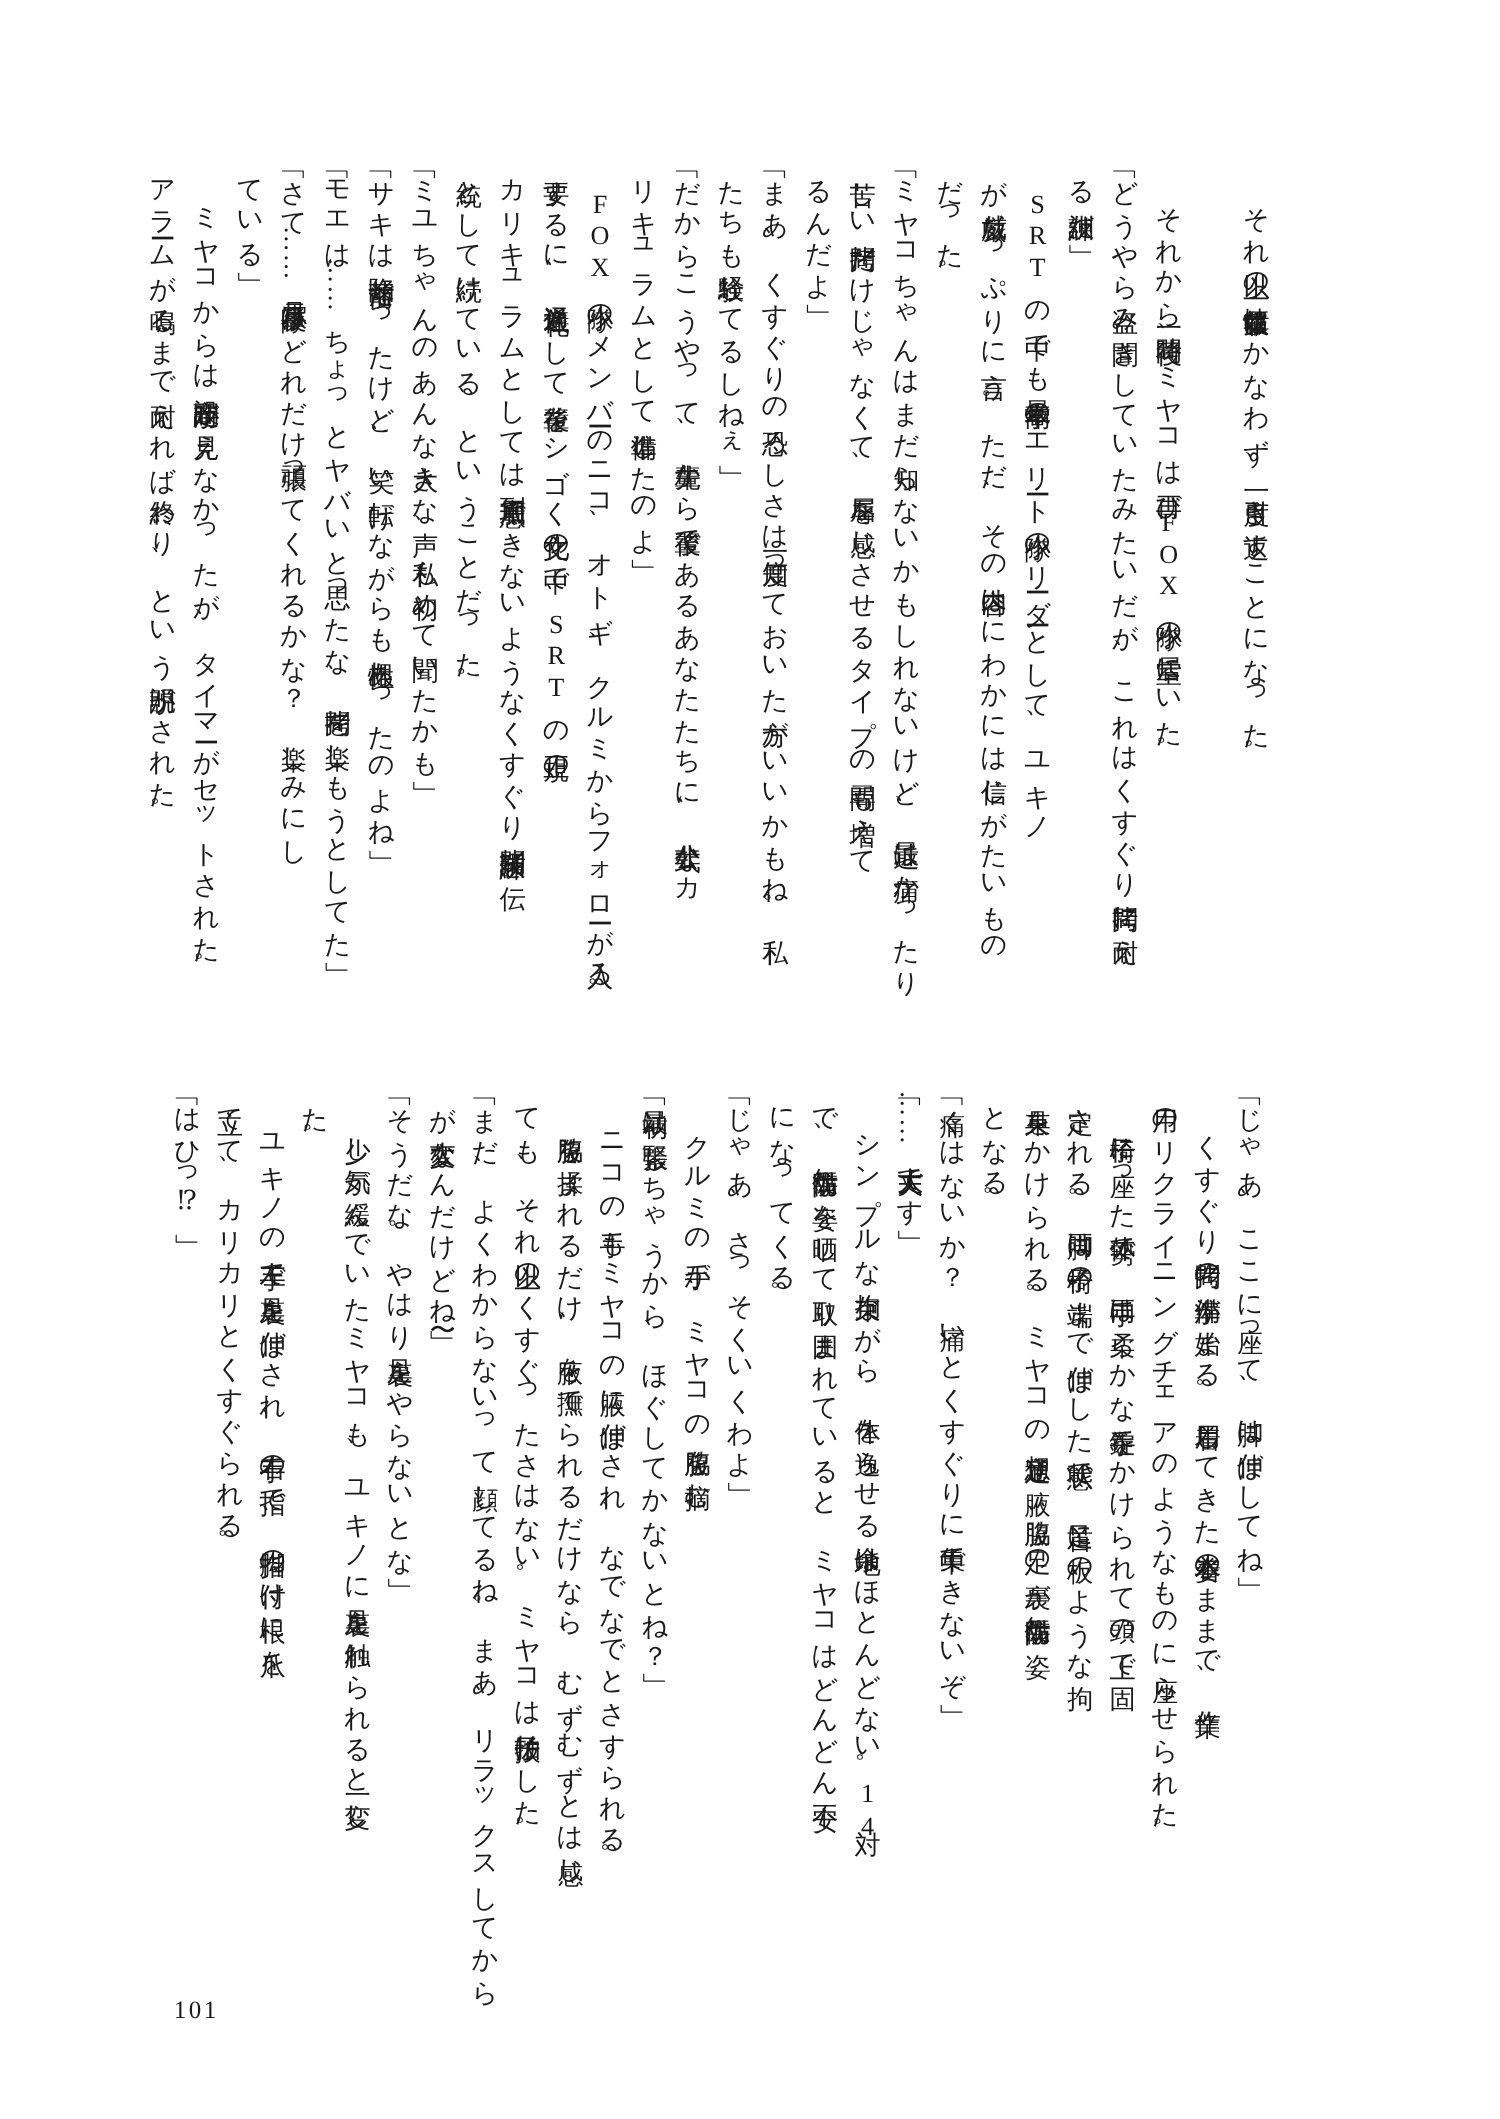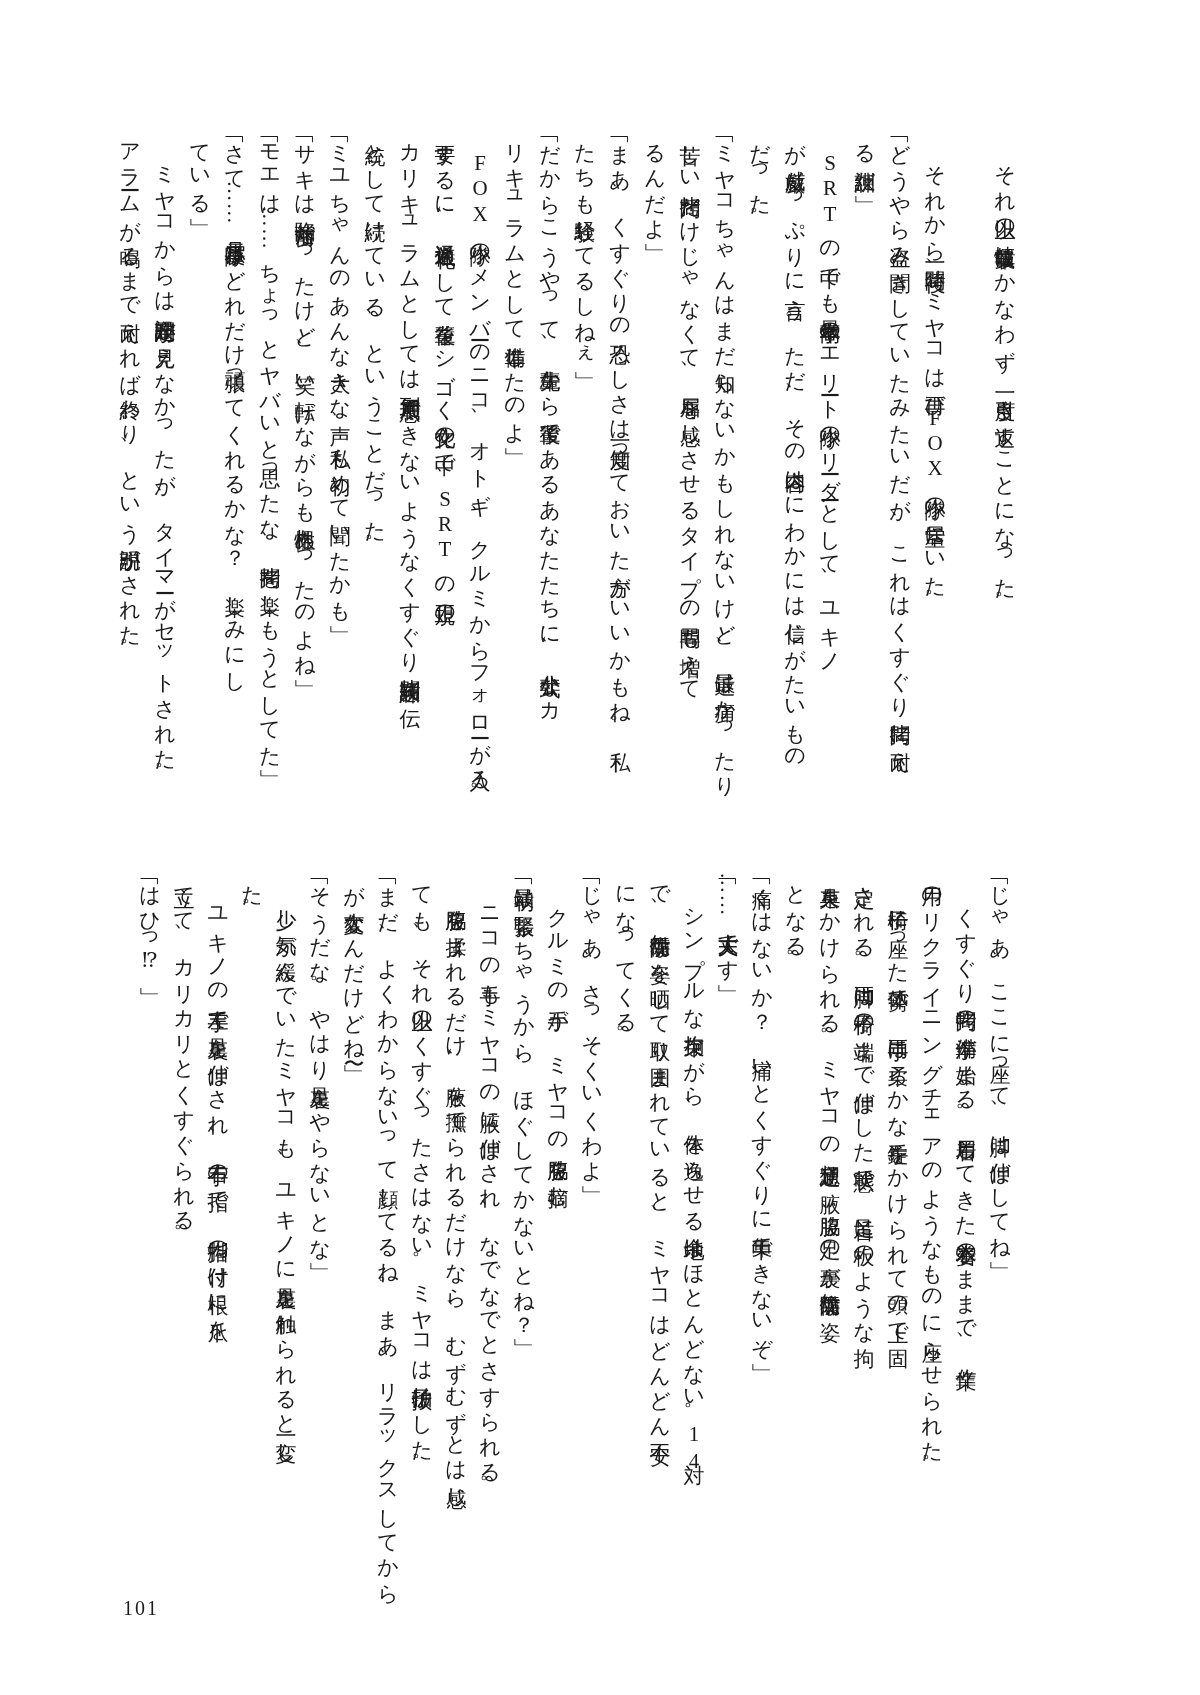--- a/index.html
+++ b/index.html
@@ -23,21 +23,21 @@
     font-size:21px;
     margin:0;
   }
   #topBlock{top:129px;right:178px;height:692px;}
   #topBlock .line{line-height:35px;}
   #bottomBlock{top:871px;right:183px;height:692px;}
   #bottomBlock .line{line-height:34px;}
   .upright{text-orientation:upright;}
   .pageno{
     position:absolute;
-    left:123px;top:1597px;
+    left:139px;top:1597px;
     font-size:20px;
     letter-spacing:2px;
   }
 </style>
 </head>
 <body>
 
 <div class="page">
 
   <div id="topBlock" class="vblock">

